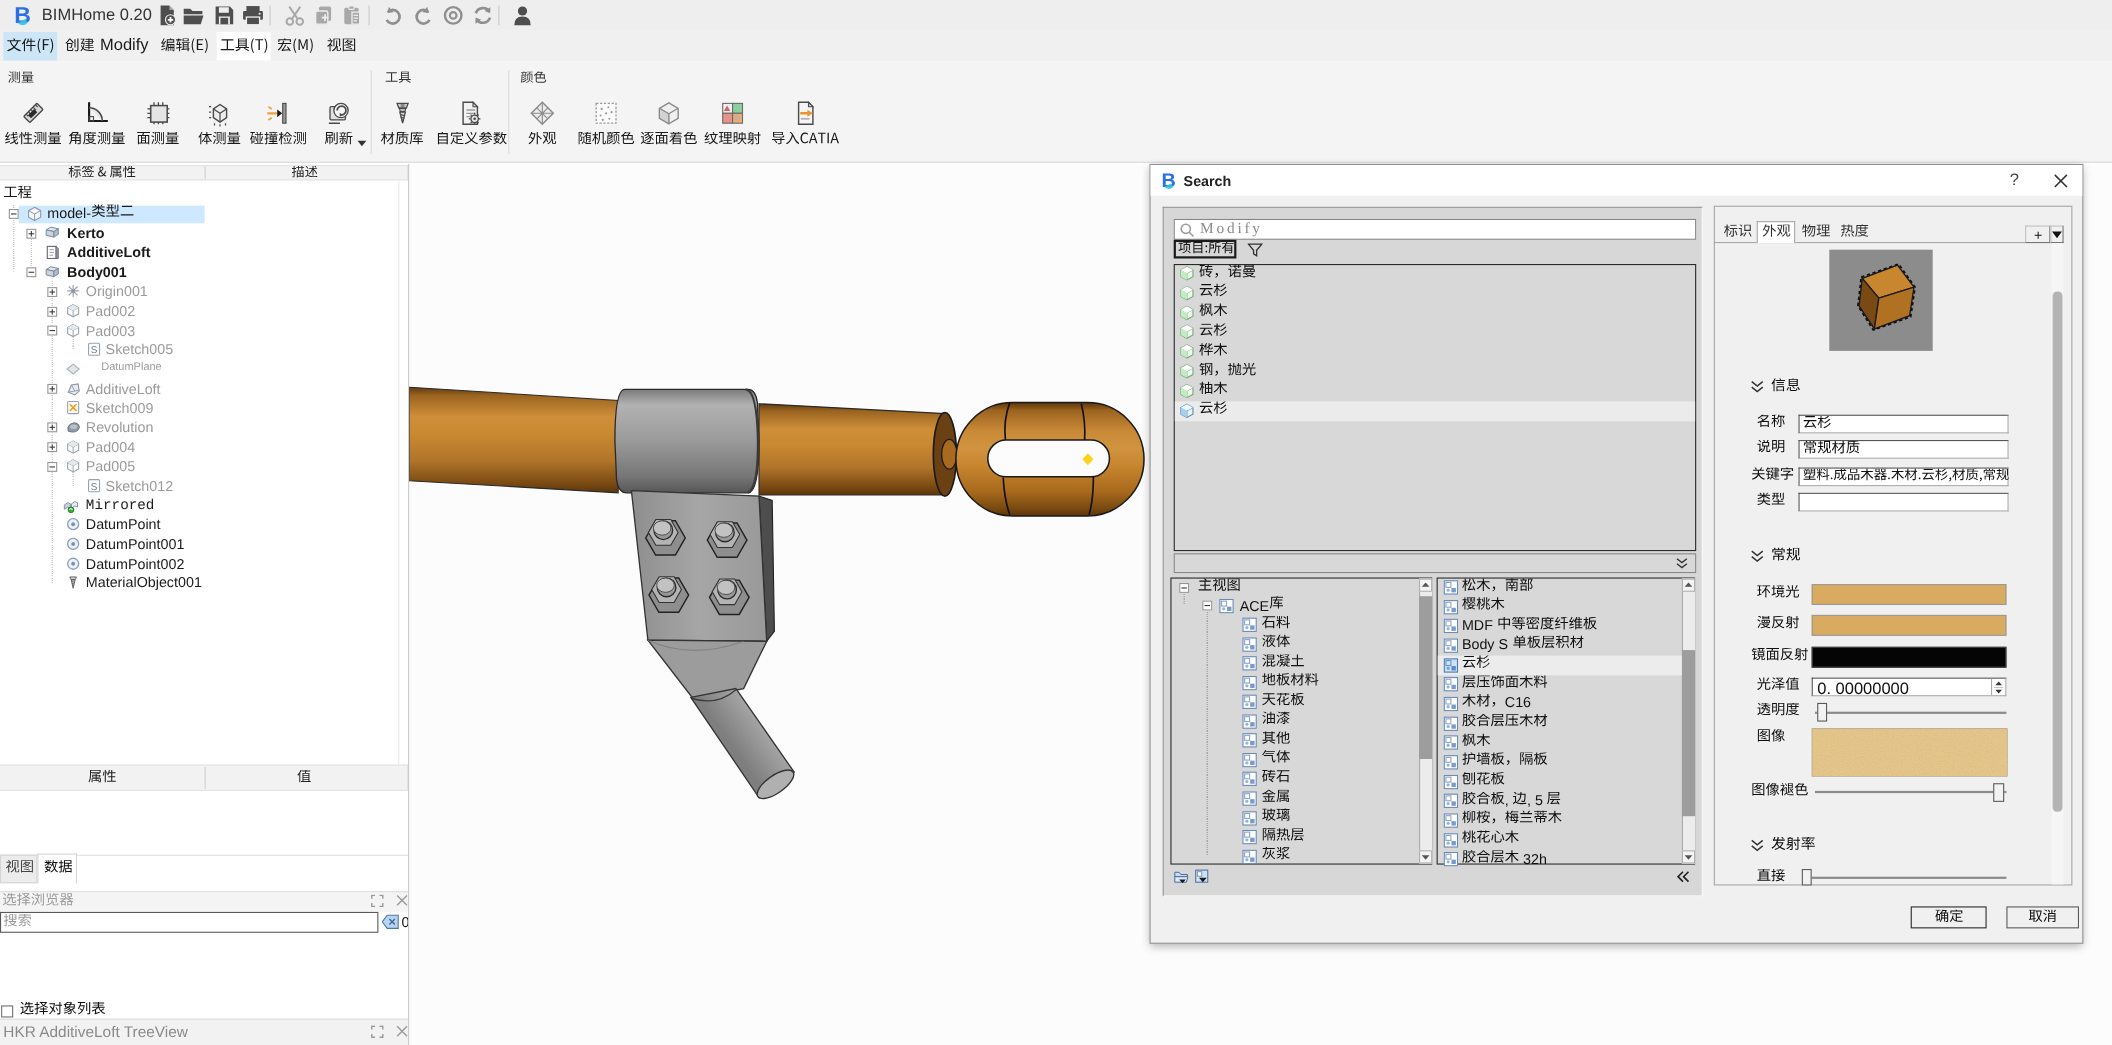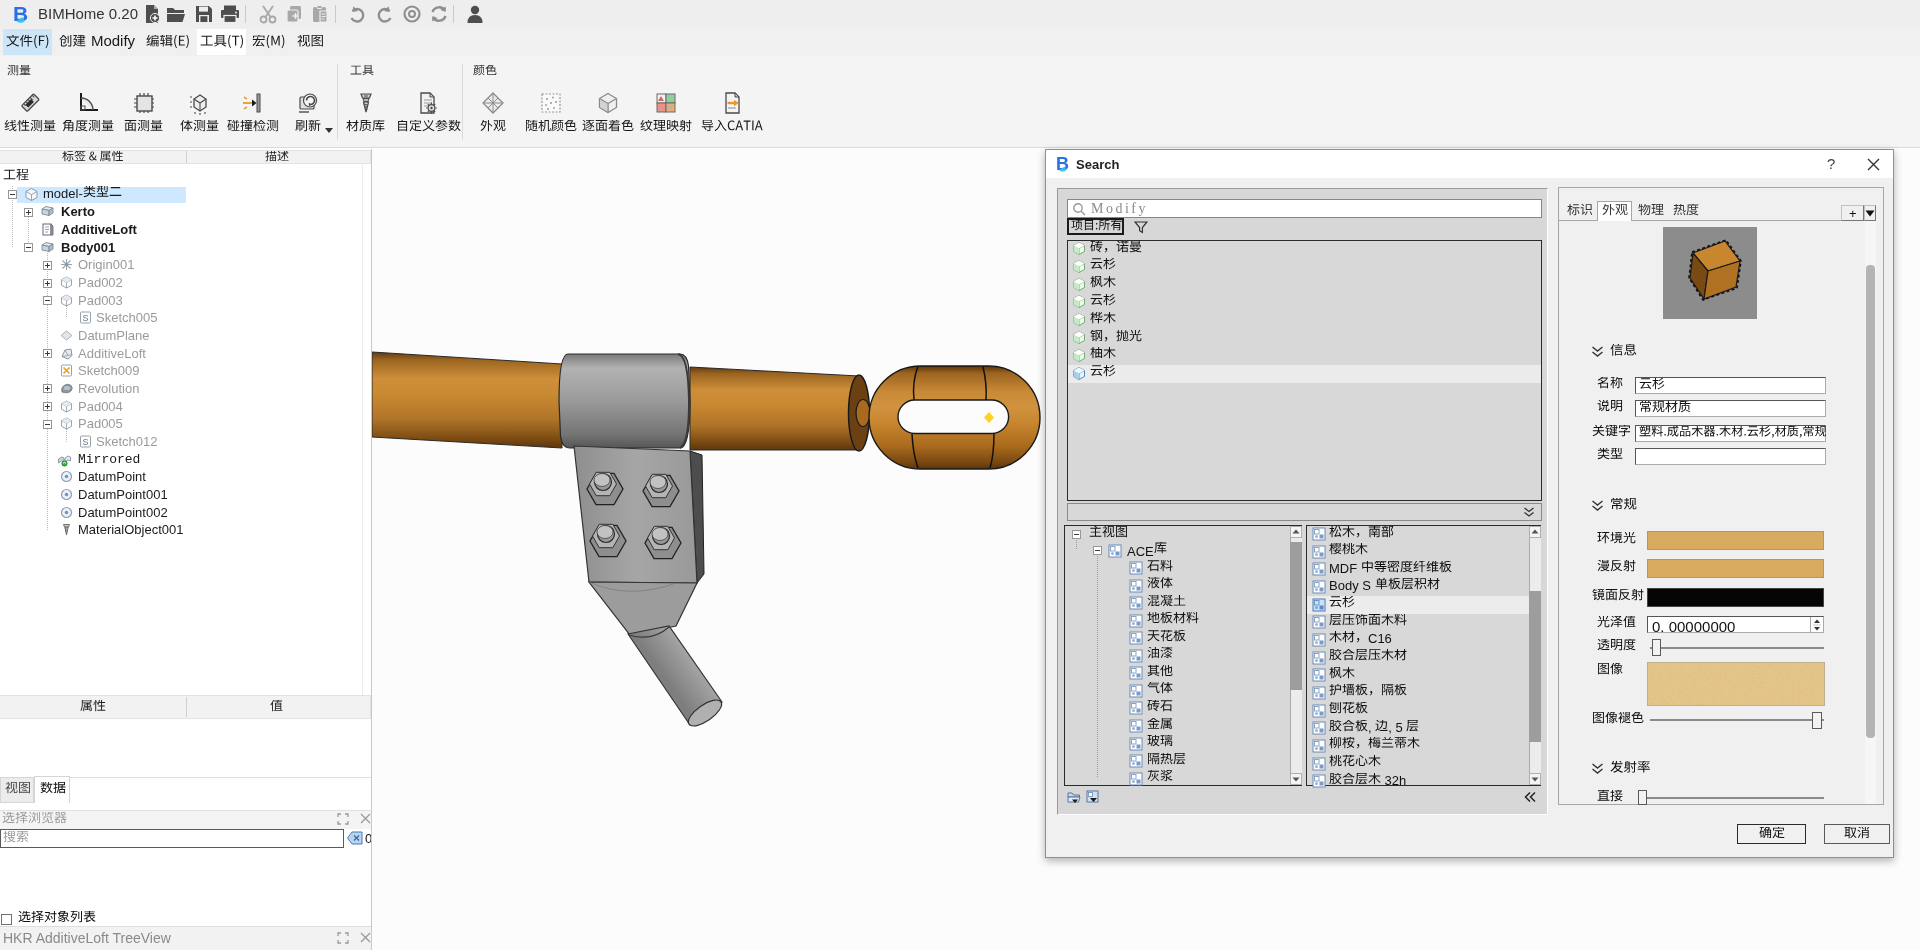--- a/index.html
+++ b/index.html
@@ -631,21 +631,21 @@
     </svg>
     <div class="ab" style="left:78px;top:142.6px;font-size:13px;color:#9b9b9b;white-space:nowrap;">Pad003</div>
     <svg class="ab" style="left:78px;top:160.3px" width="15" height="15" viewBox="0 0 15 15">
       <rect x="2.5" y="2" width="10" height="11" rx="1" fill="#fff" stroke="#98a2ac" stroke-width="1"></rect>
       <text x="4.6" y="11" font-size="9" fill="#6a7684" font-family="Liberation Sans">S</text>
     </svg>
     <div class="ab" style="left:96px;top:160.3px;font-size:13px;color:#9b9b9b;white-space:nowrap;">Sketch005</div>
     <svg class="ab" style="left:59px;top:177.9px" width="15" height="15" viewBox="0 0 15 15">
       <path d="M7.5 3 L13 7.5 L7.5 12 L2 7.5 z" fill="#e2e6ea" stroke="#aab2ba" stroke-width="1"></path>
     </svg>
-    <div class="ab" style="left:78px;top:177.9px;font-size:13px;color:#9b9b9b;white-space:nowrap;">DatumPlane</div>
+    <div class="ab" style="left:92px;top:177.9px;font-size:10px;color:#9b9b9b;white-space:nowrap;">DatumPlane</div>
     <div class="ab" style="left:43px;top:199.1px;width:9px;height:9px;background:#fff;border:1px solid #969696">
       <div class="ab" style="left:1px;top:3px;width:5px;height:1px;background:#3a3a3a"></div>
       <div class="ab" style="left:3px;top:1px;width:1px;height:5px;background:#3a3a3a"></div>
     </div>
     <svg class="ab" style="left:59px;top:195.6px" width="15" height="15" viewBox="0 0 15 15">
       <path d="M3 10.5 l3-6.5 6-1 1 6.5 -4 3.5 z" fill="#e8ecf0" stroke="#8a96a2" stroke-width="1"></path>
       <path d="M6 4 l3 5.5 -6 1 M9 9.5 l4-1" stroke="#8a96a2" stroke-width="0.8" fill="none"></path>
     </svg>
     <div class="ab" style="left:78px;top:195.6px;font-size:13px;color:#9b9b9b;white-space:nowrap;">AdditiveLoft</div>
     <svg class="ab" style="left:59px;top:213.3px" width="15" height="15" viewBox="0 0 15 15">

